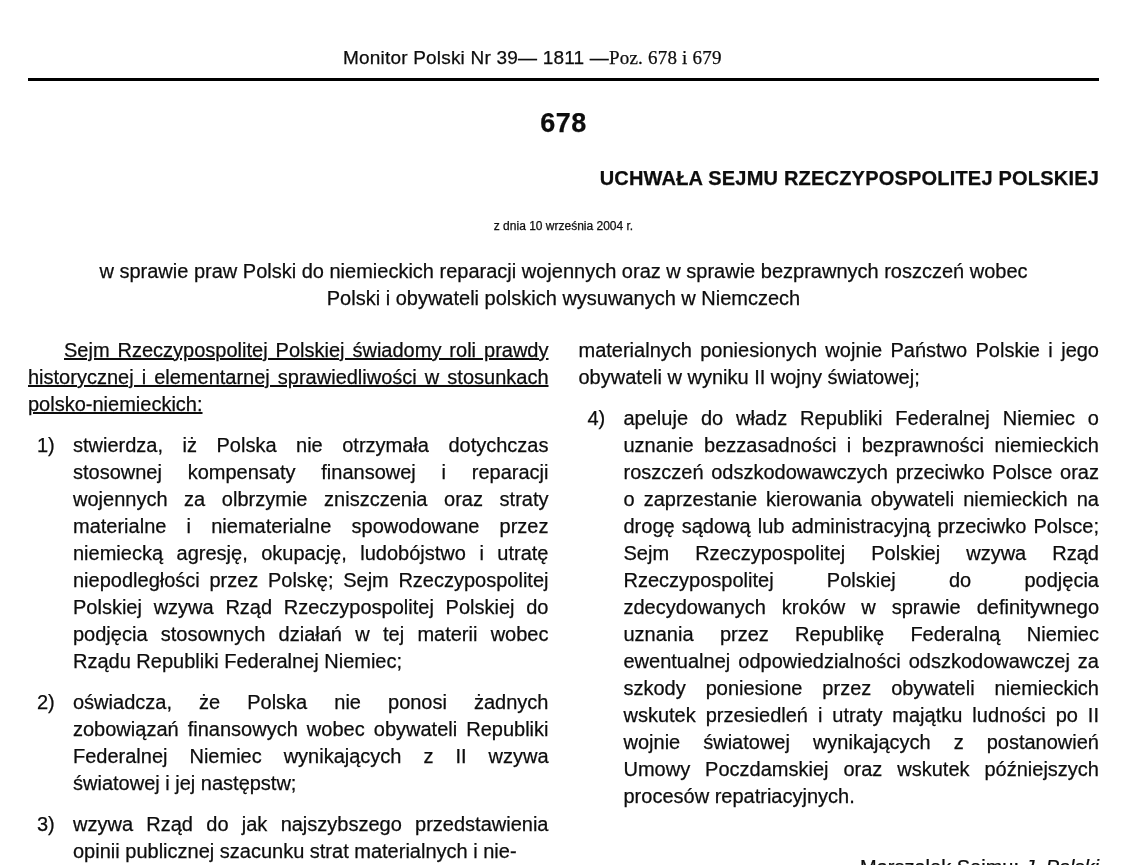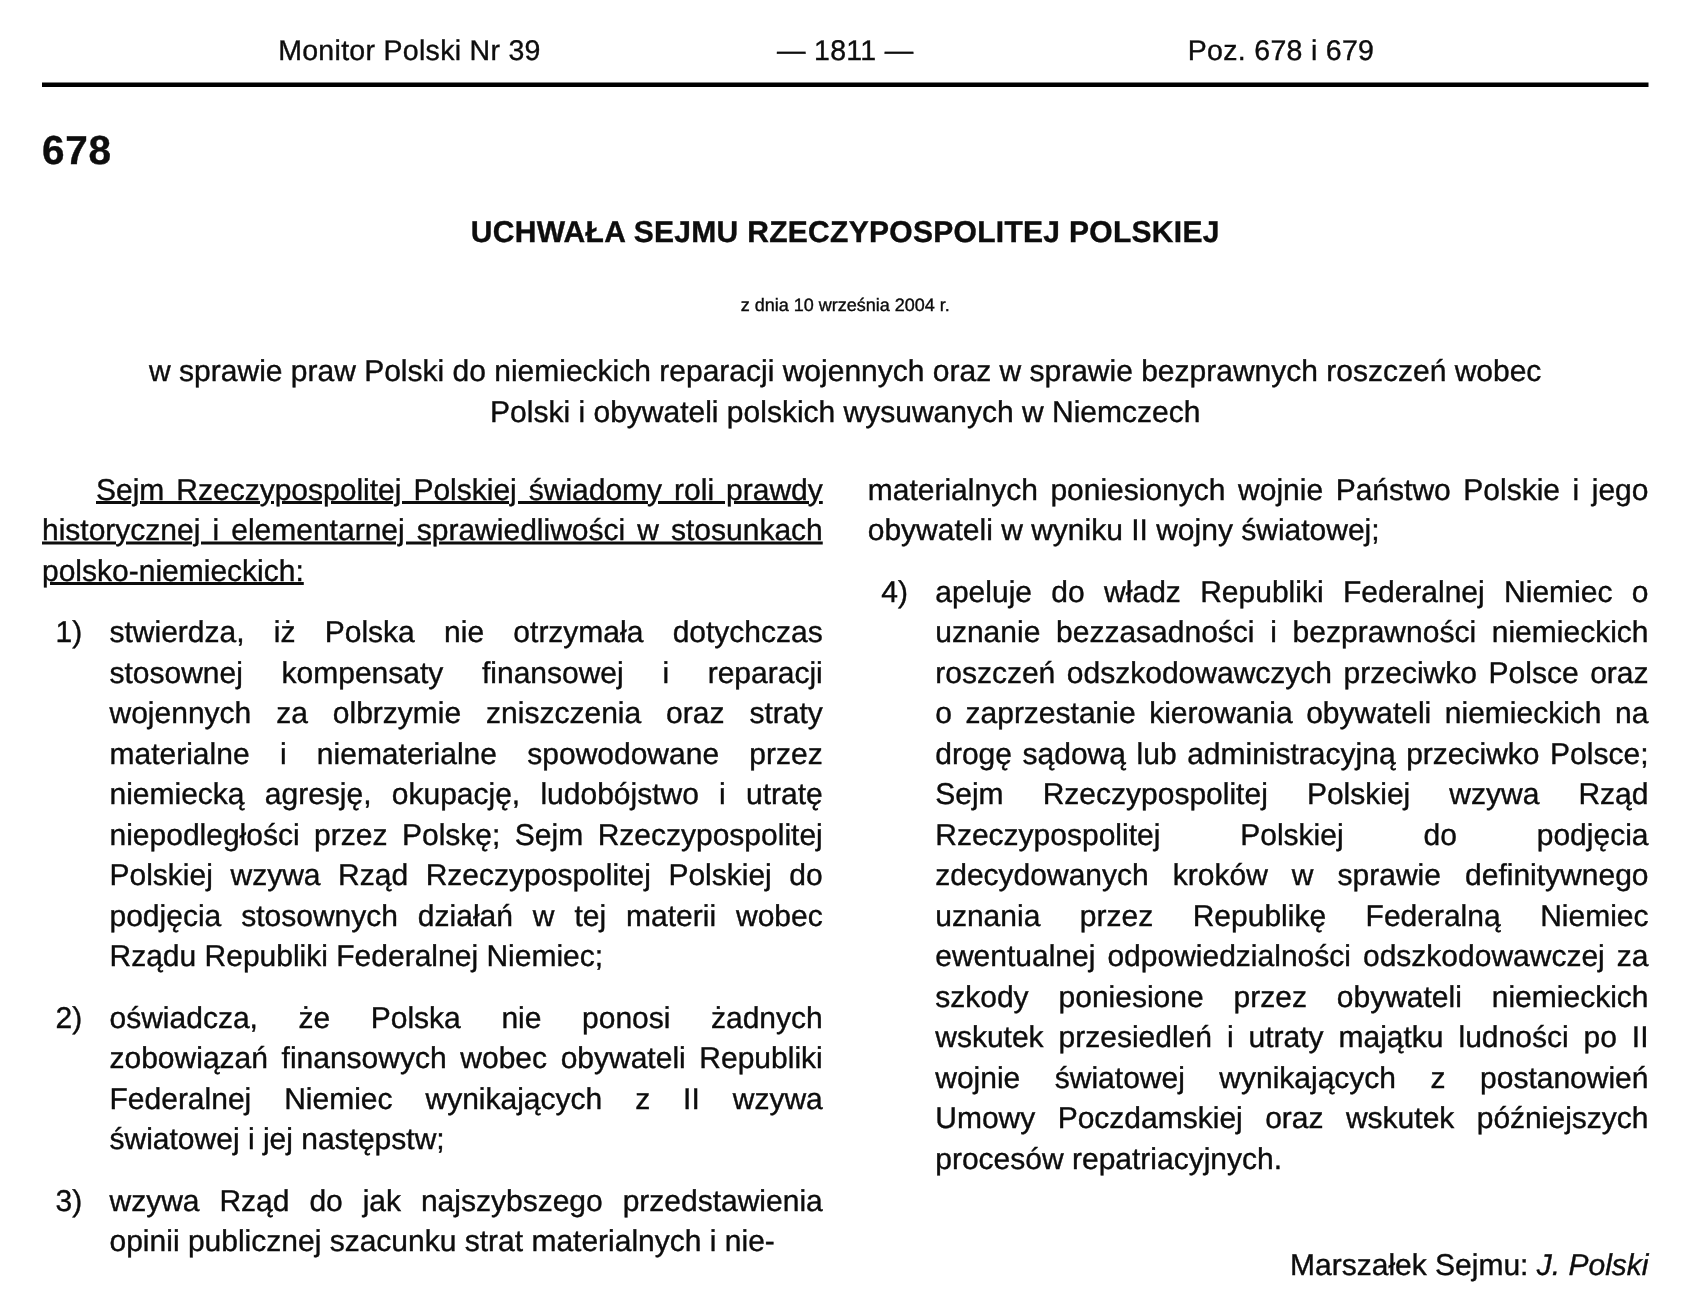--- a/index.html
+++ b/index.html
@@ -21,35 +21,36 @@
     padding: 24px 28px 0 28px;
     -webkit-text-stroke: 0.25px currentColor;
   }
   .running-head {
     display: grid;
     grid-template-columns: 1fr auto 1fr;
     align-items: baseline;
     font-size: 19px;
     letter-spacing: 0.2px;
   }
-  .running-head .left  { text-align: center; }
+  .running-head .left  { text-align: right; margin-top: 23px; }
   .running-head .center{ text-align: center; }
-  .running-head .right { text-align: center; }
+  .running-head .right { text-align: left; font-family: Liberation Serif, serif; }
   .rule {
     border-bottom: 3.5px solid #000;
     margin-top: 9px;
   }
   .act-number {
+    text-align: center;
     font-size: 27px;
     font-weight: 700;
     margin-top: 27px;
     letter-spacing: 0.5px;
   }
   .act-title {
-    text-align: center;
+    text-align: right;
     font-size: 20px;
     font-weight: 700;
     margin-top: 28px;
     letter-spacing: 0.2px;
   }
   .act-date {
     text-align: center;
     font-size: 12px;
     margin-top: 29px;
   }

